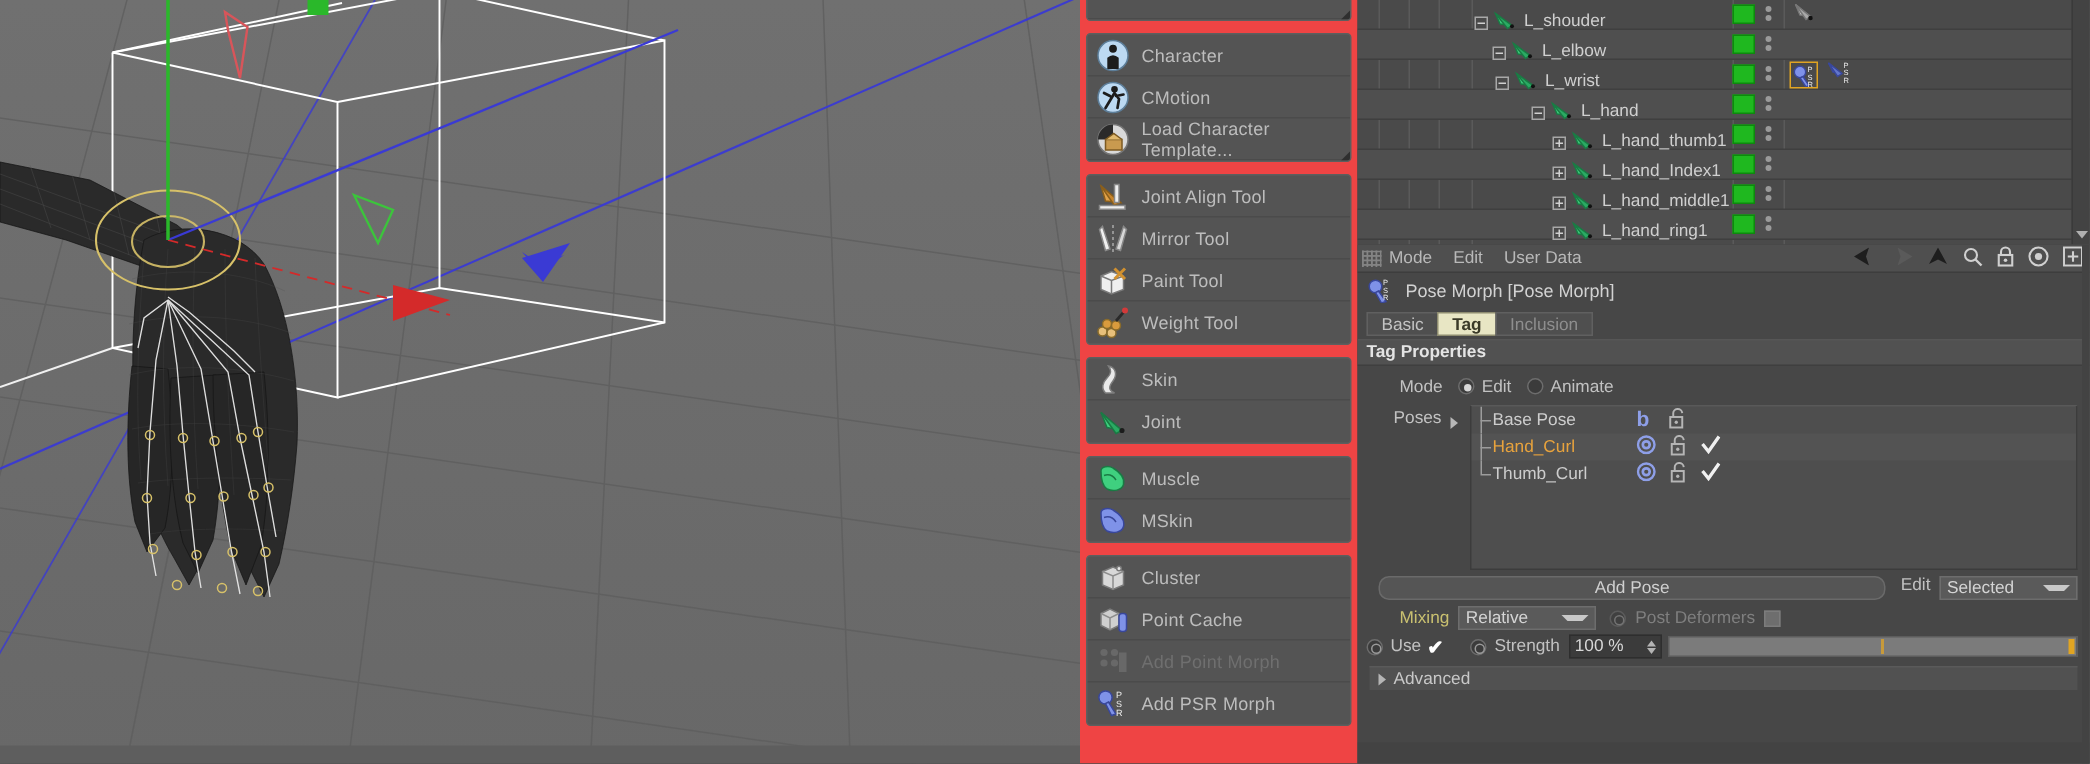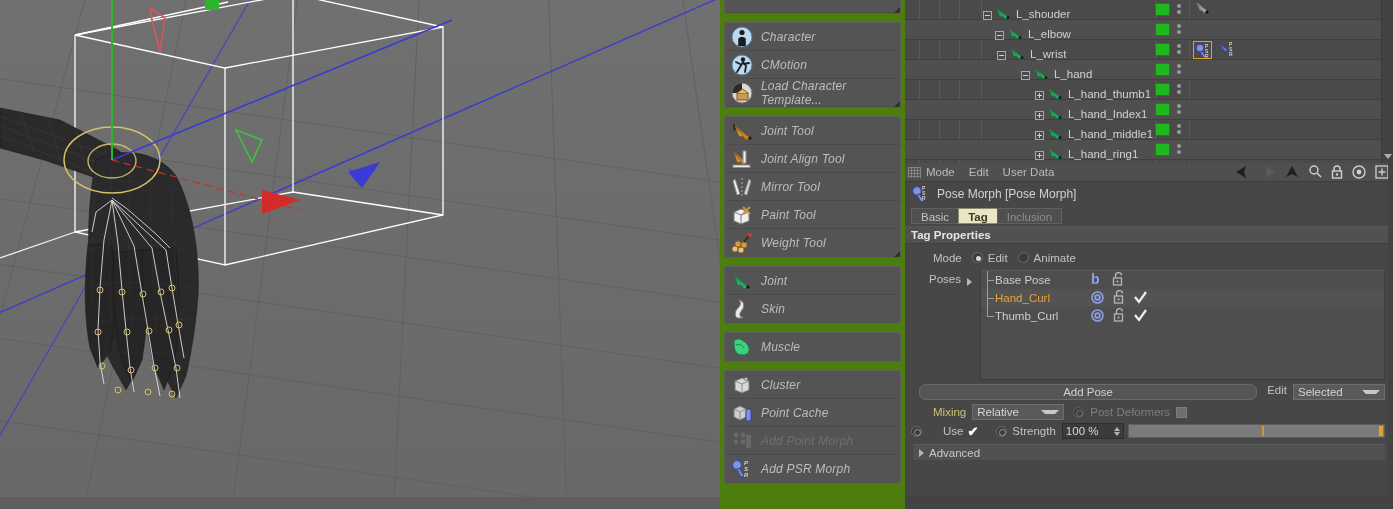--- a/index.html
+++ b/index.html
@@ -21,21 +21,21 @@
   }
   #viewport .grid-svg { position: absolute; left: 0; top: 0; }
   #vp-bottom-strip {
     position: absolute; left: 0; bottom: 0; width: 720px; height: 12px;
     background: #5e5e5e;
   }
 
   
   #tools {
     position: absolute; left: 720px; top: 0; width: 185px; height: 509px;
-    background: #4d7c0f; overflow: hidden; font-style: italic;
+    background: #ef4444; overflow: hidden;
   }
   .tgroup {
     margin: 0 4px 8px 4px;
     background: #545454;
     border: 1px solid #5e5e5e;
     border-radius: 3px;
     overflow: hidden;
     position: relative;
   }
   .tgroup.clip-top { margin-top: -16px; }
@@ -452,32 +452,20 @@
         </div>
         <div class="ti-lb">Load Character Template...</div>
       </div>
       <span class="corner-tri"></span>
     </div>
 
     <div class="tgroup">
       <div class="titem">
         <div class="ti-ic">
           <svg width="22" height="22" viewBox="0 0 22 22">
-            <path d="M2 3 L6 8 L3 11 Z" fill="#1c1c1c"></path>
-            <path d="M4 6 L19 18 L8 16 Z" fill="#e2a24a" stroke="#8a5f1c"></path>
-            <path d="M4 6 L19 18 L15 20 Z" fill="#c9852c" stroke="#8a5f1c"></path>
-            <circle cx="19" cy="18" r="1.6" fill="#1c1c1c"></circle>
-          </svg>
-        </div>
-        <div class="ti-lb">Joint Tool</div>
-        <span class="corner-tri"></span>
-      </div>
-      <div class="titem">
-        <div class="ti-ic">
-          <svg width="22" height="22" viewBox="0 0 22 22">
             <path d="M3 4 L16 15 L6 14 Z" fill="#e2a24a" stroke="#8a5f1c"></path>
             <path d="M3 4 L16 15 L12 17 Z" fill="#c9852c" stroke="#8a5f1c"></path>
             <rect x="12" y="3" width="3" height="12" fill="#efefef" stroke="#888"></rect>
             <rect x="2" y="17" width="17" height="2.5" fill="#efefef" stroke="#888"></rect>
           </svg>
         </div>
         <div class="ti-lb">Joint Align Tool</div>
       </div>
       <div class="titem">
         <div class="ti-ic">
@@ -512,46 +500,55 @@
           </svg>
         </div>
         <div class="ti-lb">Weight Tool</div>
       </div>
     </div>
 
     <div class="tgroup">
       <div class="titem">
         <div class="ti-ic">
           <svg width="22" height="22" viewBox="0 0 22 22">
+            <path d="M8 2 C13 3 14 8 11 12 C8 16 8 18 12 20 L6 20 C3 17 4 13 7 10 C10 7 10 5 8 2 Z" fill="#e9e9e9" stroke="#7d7d7d"></path>
+          </svg>
+        </div>
+        <div class="ti-lb">Skin</div>
+      </div>
+      <div class="titem">
+        <div class="ti-ic">
+          <svg width="22" height="22" viewBox="0 0 22 22">
             <path d="M3 5 L17 17 L7 15 Z" fill="#3fd07f" stroke="#1a7a44"></path>
             <path d="M3 5 L17 17 L13 19 Z" fill="#2aab63" stroke="#1a7a44"></path>
             <circle cx="17" cy="17" r="1.7" fill="#1c1c1c"></circle>
           </svg>
         </div>
         <div class="ti-lb">Joint</div>
       </div>
-      <div class="titem">
-        <div class="ti-ic">
-          <svg width="22" height="22" viewBox="0 0 22 22">
-            <path d="M8 2 C13 3 14 8 11 12 C8 16 8 18 12 20 L6 20 C3 17 4 13 7 10 C10 7 10 5 8 2 Z" fill="#e9e9e9" stroke="#7d7d7d"></path>
-          </svg>
-        </div>
-        <div class="ti-lb">Skin</div>
-      </div>
     </div>
 
     <div class="tgroup">
       <div class="titem">
         <div class="ti-ic">
           <svg width="22" height="22" viewBox="0 0 22 22">
             <path d="M3 6 C3 3 8 2 11 4 C16 7 19 11 18 15 C17 19 11 20 7 18 C4 16 3 12 3 6 Z" fill="#3fd07f" stroke="#1a7a44"></path>
             <path d="M5 9 C8 8 11 9 13 12" fill="none" stroke="#1a7a44"></path>
           </svg>
         </div>
         <div class="ti-lb">Muscle</div>
+      </div>
+      <div class="titem">
+        <div class="ti-ic">
+          <svg width="22" height="22" viewBox="0 0 22 22">
+            <path d="M3 6 C3 3 8 2 11 4 C16 7 19 11 18 15 C17 19 11 20 7 18 C4 16 3 12 3 6 Z" fill="#7f92e8" stroke="#39479b"></path>
+            <path d="M5 9 C8 8 11 9 13 12" fill="none" stroke="#39479b"></path>
+          </svg>
+        </div>
+        <div class="ti-lb">MSkin</div>
       </div>
     </div>
 
     <div class="tgroup">
       <div class="titem">
         <div class="ti-ic">
           <svg width="22" height="22" viewBox="0 0 22 22">
             <path d="M4 7 L11 4 L18 7 L18 16 L11 19 L4 16 Z" fill="#d8d8d8" stroke="#7a7a7a"></path>
             <path d="M4 7 L11 10 L18 7 M11 10 L11 19" fill="none" stroke="#8d8d8d"></path>
             <circle cx="15" cy="5" r="1.5" fill="#e8e8e8" stroke="#7a7a7a"></circle>
@@ -932,21 +929,21 @@
           <span>Relative</span>
           <i class="caret"></i>
         </div>
         <span class="radio ring" style="margin-left:9px;opacity:.55;"></span>
         <span id="postdef-lbl">Post Deformers</span>
         <span class="chk-sq"></span>
       </div>
 
       <div id="use-row">
         <span class="radio ring"></span>
-        <span class="am-lbl" style="margin-left:21px;">Use</span>
+        <span class="am-lbl" style="margin-left:5px;">Use</span>
         <span class="tick">✔</span>
         <span class="radio ring" style="margin-left:14px;"></span>
         <span class="am-lbl" style="margin-left:5px;margin-right:6px;">Strength</span>
         <span class="numfield">
           <span>100 %</span>
           <span class="spin">
               <i class="up"></i>
               <i class="dn"></i>
             </span>
         </span>

